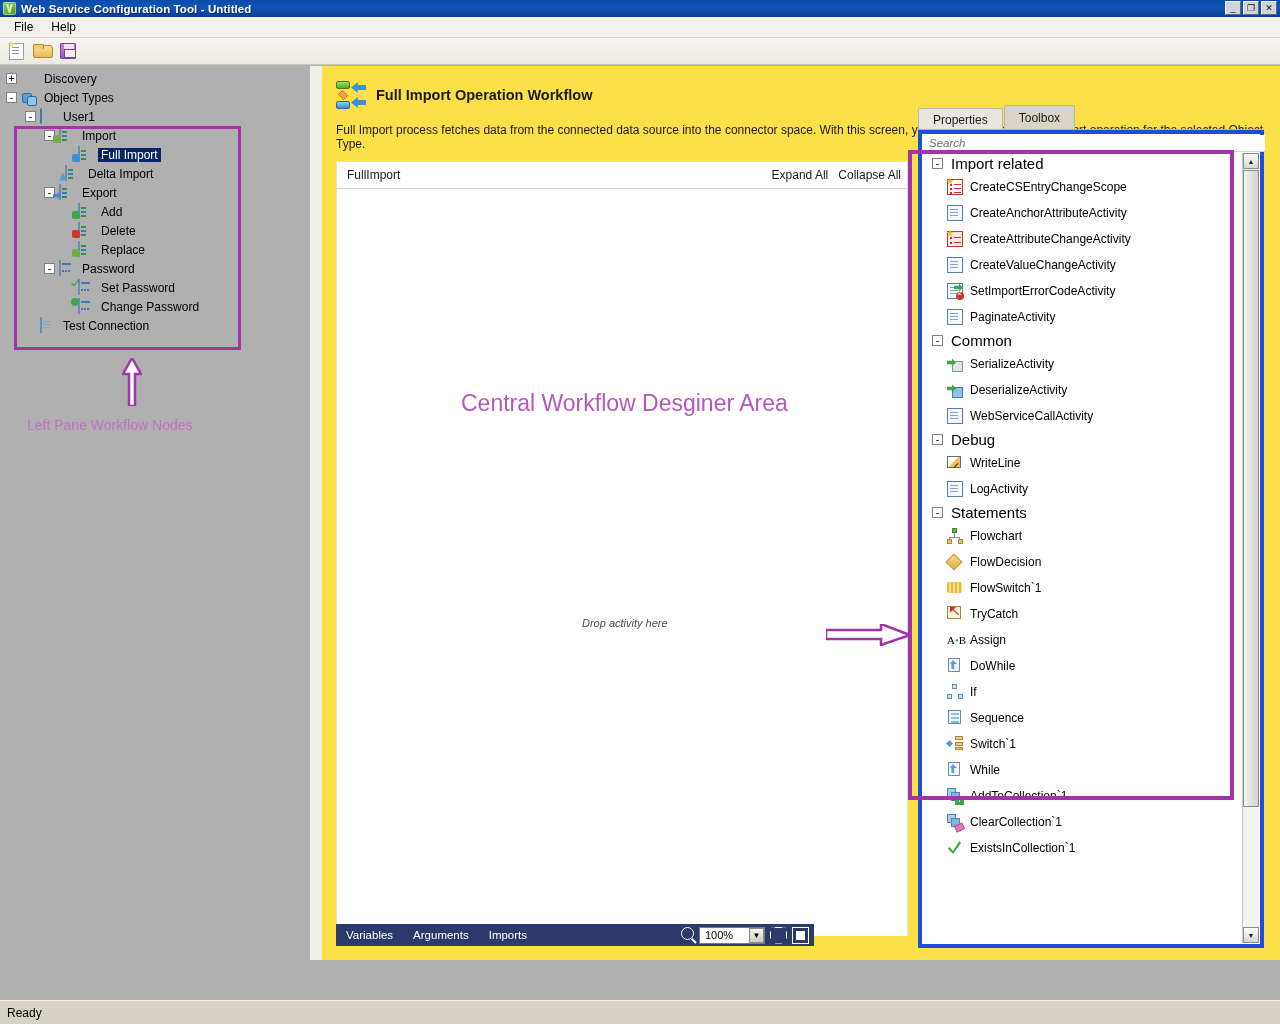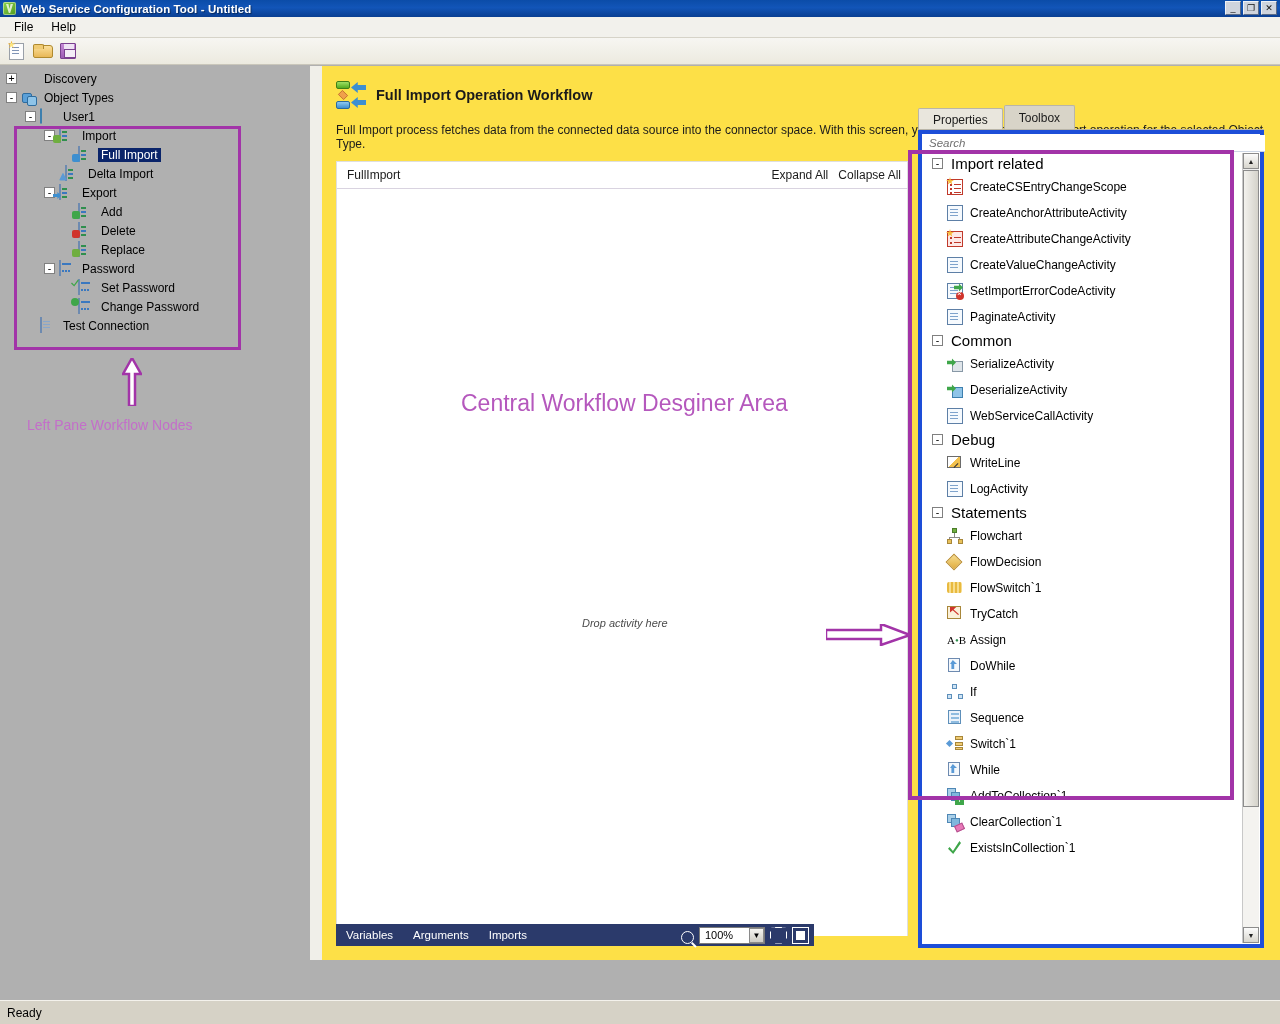--- a/index.html
+++ b/index.html
@@ -144,21 +144,21 @@
     position:absolute; left:124px; top:228px; font-size:23px; color:#b558bd;
     font-family:"Liberation Sans",sans-serif;
   }
 
   .designer-bottom{
     position:absolute; left:336px; top:924px; width:478px; height:22px;
     background:#2b3a6b; display:flex; align-items:center;
   }
   .db-links{ display:flex; gap:20px; margin-left:10px; }
   .db-links span{ color:#fff; font-size:11.5px; }
-  .db-right{ position:absolute; right:5px; display:flex; align-items:flex-end; gap:5px; }
+  .db-right{ position:absolute; right:5px; display:flex; align-items:flex-start; gap:5px; }
   .zoom-ico{ width:13px;height:13px;border:1.6px solid #fff;border-radius:50%;position:relative;}
   .zoom-ico:after{content:"";position:absolute;right:-4px;bottom:-3px;width:6px;height:1.6px;background:#fff;transform:rotate(45deg);}
   .zoom-box{
     width:66px;height:17px;background:#fff;border:1px solid #7a7a7a;
     display:flex;align-items:center;justify-content:space-between;padding-left:5px;
   }
   .zoom-box .zv{ font-size:11px;color:#000; }
   .zoom-box .zarrow{
     width:15px;height:15px;background:linear-gradient(to bottom,#f5f4f0,#cfcdc4);
     border:1px solid #8a8a8a; display:flex;align-items:center;justify-content:center;

